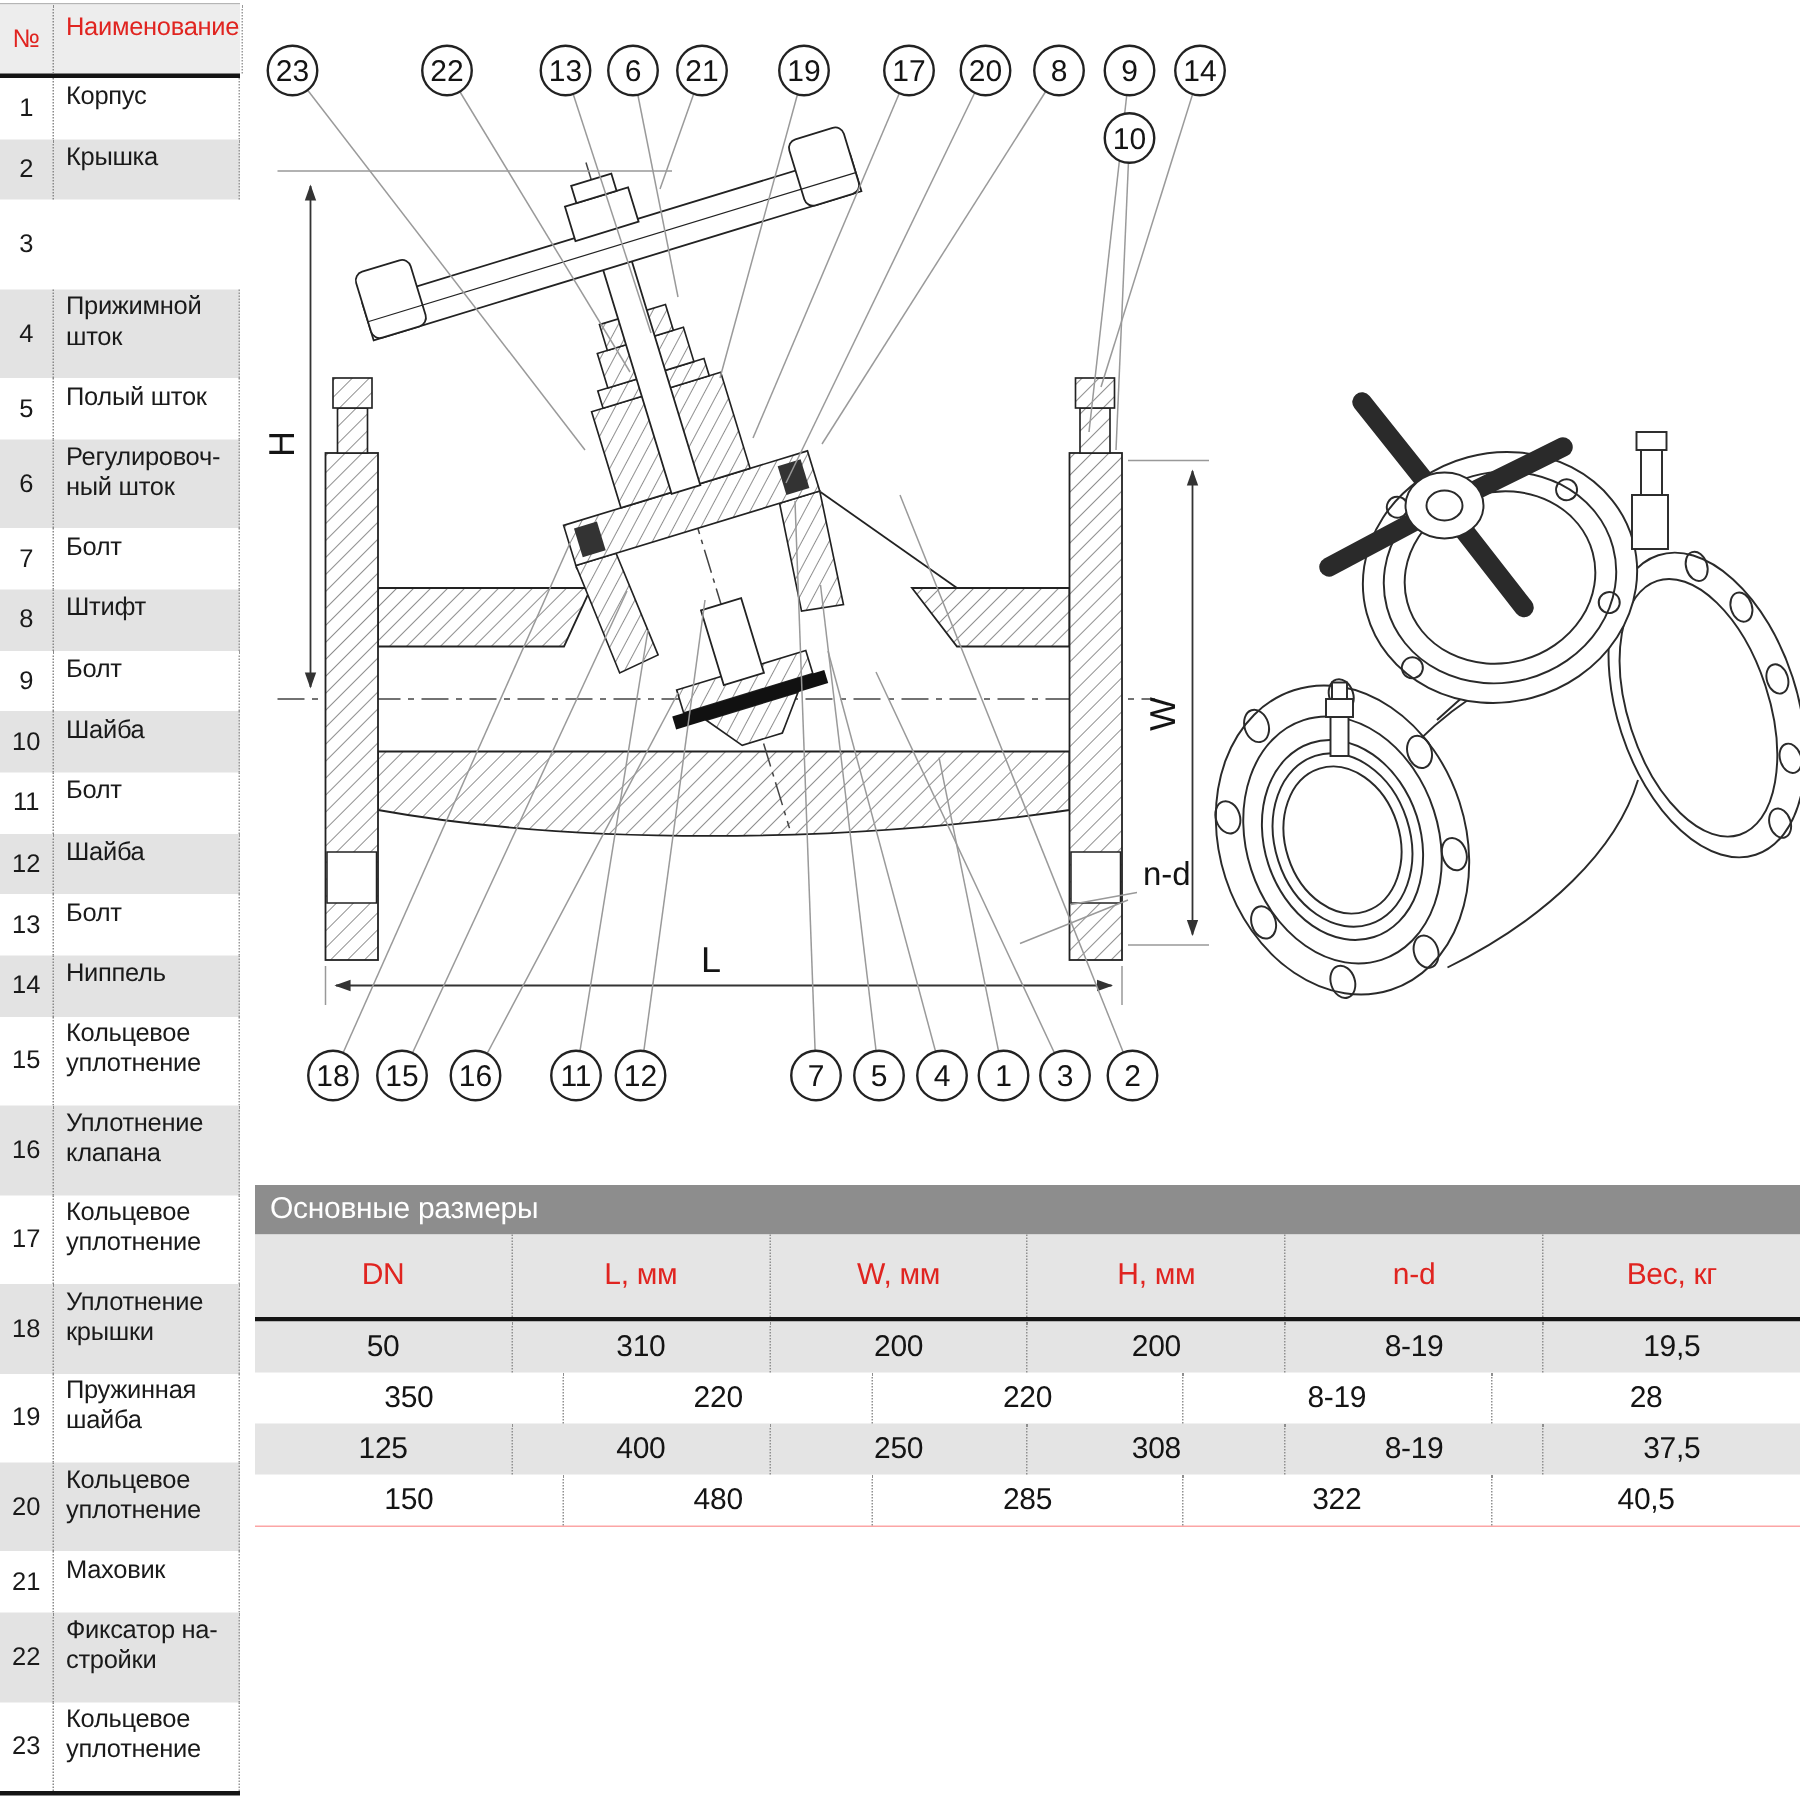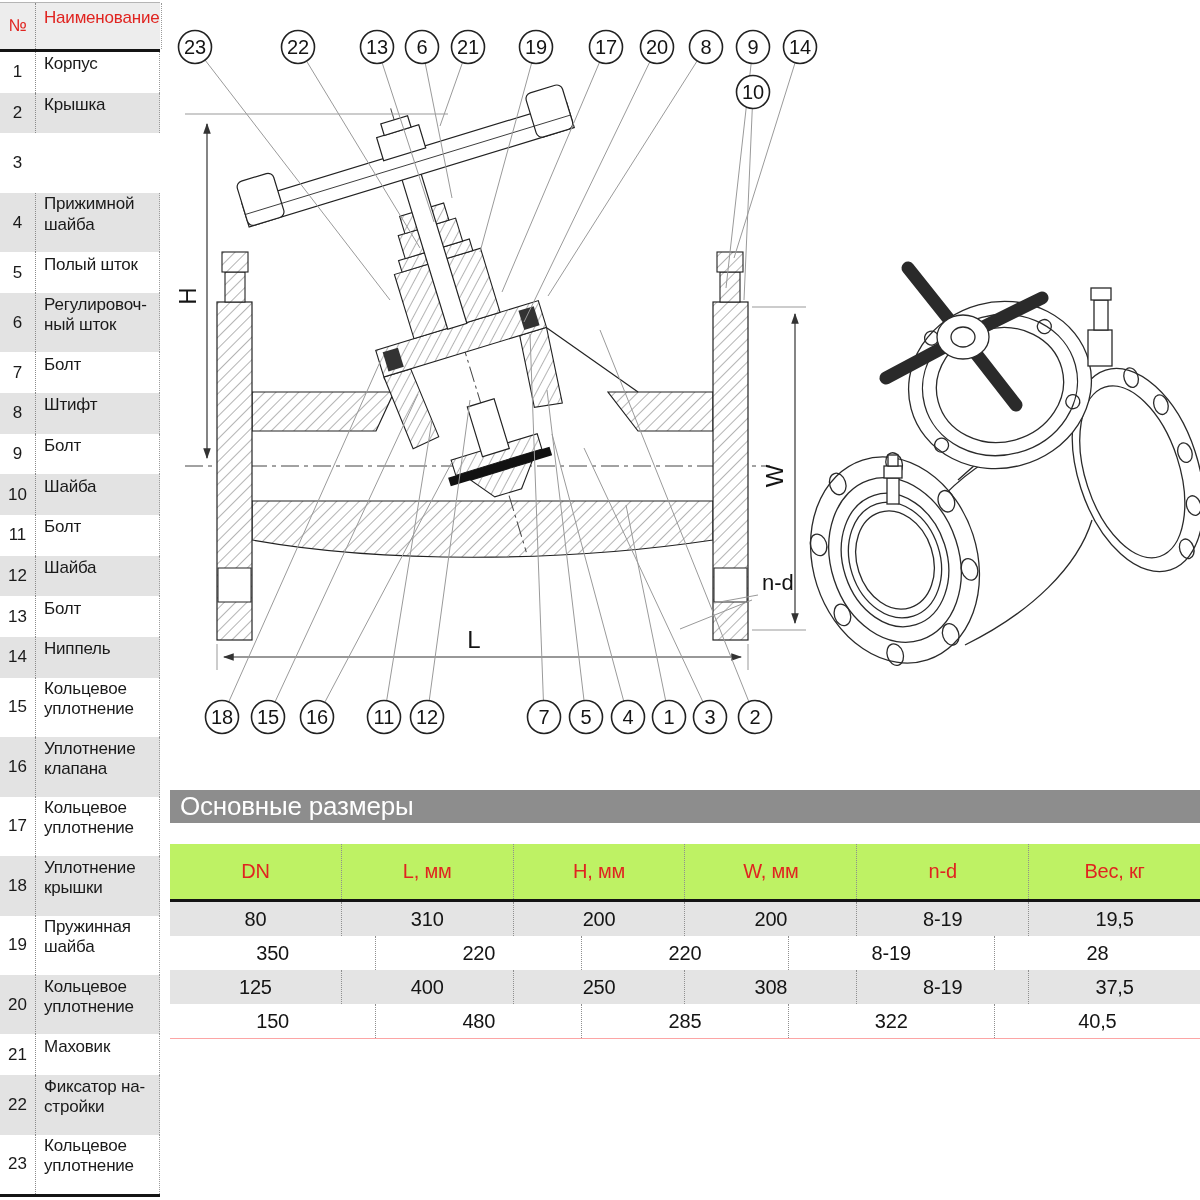--- a/index.html
+++ b/index.html
@@ -27,23 +27,23 @@
     padding:2px 2px 18px 8px;font-size:17px;line-height:1.18;color:#1a1a1a;
     white-space:pre-line;letter-spacing:-0.2px;
   }
   .prow{display:flex;flex:39 1 0;min-height:0;}
   .prow.two{flex:57 1 0;}
   .prow.gray{background:#e3e3e3;}
   
   #dimtable{position:absolute;left:170px;top:790px;width:1030px;z-index:5;}
   .band{
     height:33px;line-height:33px;background:#8d8d8d;color:#fff;
-    font-size:26px;padding-left:10px;letter-spacing:-0.2px;
-  }
-  .dhead{display:flex;height:55px;background:#bef264;border-bottom:3px solid #141414;margin-top:21px;}
+    font-size:20px;padding-left:10px;letter-spacing:-0.2px;
+  }
+  .dhead{display:flex;height:55px;background:#e5e5e5;border-bottom:3px solid #141414;}
   .dhead .dc{color:#e02420;font-size:20px;}
   .drow{display:flex;height:34px;}
   .drow.gray{background:#e4e4e4;}
   .drow:last-child{border-bottom:1px solid #fca5a5;}
   .dc{
     flex:1 1 0;display:flex;align-items:center;justify-content:center;
     font-size:20px;color:#141414;border-left:1px dotted #8f8f8f;letter-spacing:-0.2px;
   }
   .dc:first-child{border-left:none;}
   
@@ -347,21 +347,21 @@
     <div class="prow gray">
       <div class="pnum">2</div>
       <div class="pname">Крышка</div>
     </div>
     <div class="prow two">
       <div class="pnum">3</div>
     </div>
     <div class="prow two gray">
       <div class="pnum">4</div>
       <div class="pname">Прижимной
-шайба</div>
+шток</div>
     </div>
     <div class="prow">
       <div class="pnum">5</div>
       <div class="pname">Полый шток</div>
     </div>
     <div class="prow two gray">
       <div class="pnum">6</div>
       <div class="pname">Регулировоч-
 ный шток</div>
     </div>
@@ -441,28 +441,28 @@
       <div class="pname">Кольцевое
 уплотнение</div>
     </div>
   </aside>
 
 <section id="dimtable">
   <div class="band">Основные размеры</div>
   <div class="dhead" id="dhead">
       <div class="dc">DN</div>
       <div class="dc">L, мм</div>
+      <div class="dc">W, мм</div>
       <div class="dc">H, мм</div>
-      <div class="dc">W, мм</div>
       <div class="dc">n-d</div>
       <div class="dc">Вес, кг</div>
     </div>
 
 <div class="drow gray">
-      <div class="dc">80</div>
+      <div class="dc">50</div>
       <div class="dc">310</div>
       <div class="dc">200</div>
       <div class="dc">200</div>
       <div class="dc">8-19</div>
       <div class="dc">19,5</div>
     </div>
     <div class="drow">
       <div class="dc">350</div>
       <div class="dc">220</div>
       <div class="dc">220</div>

